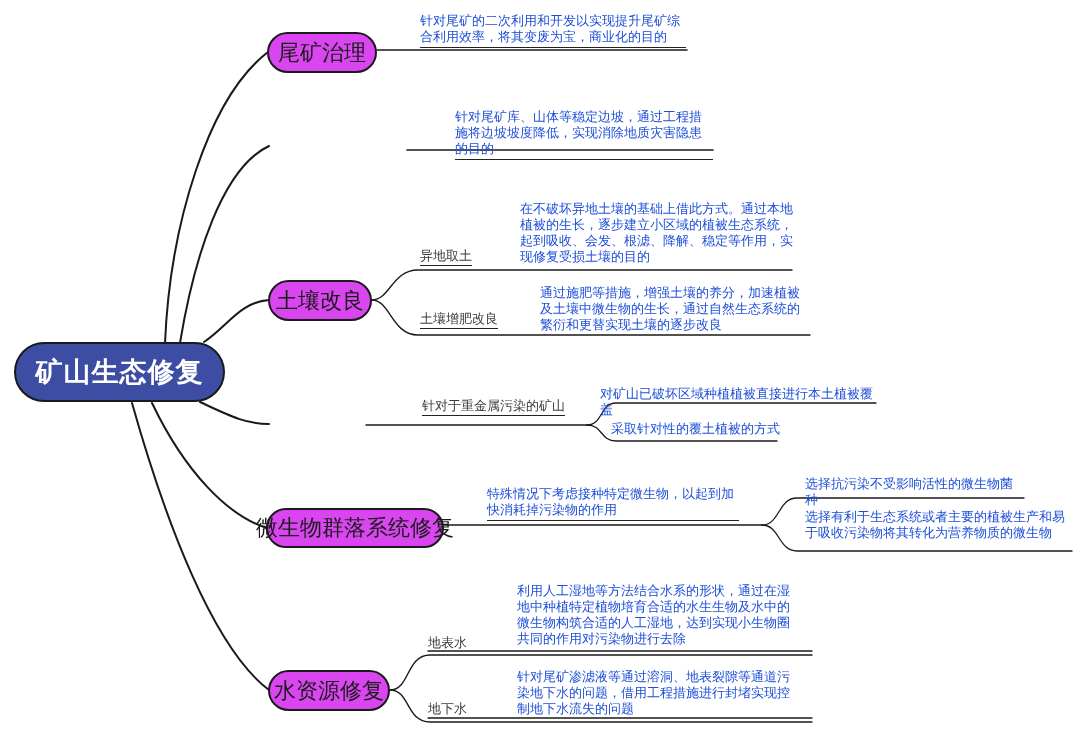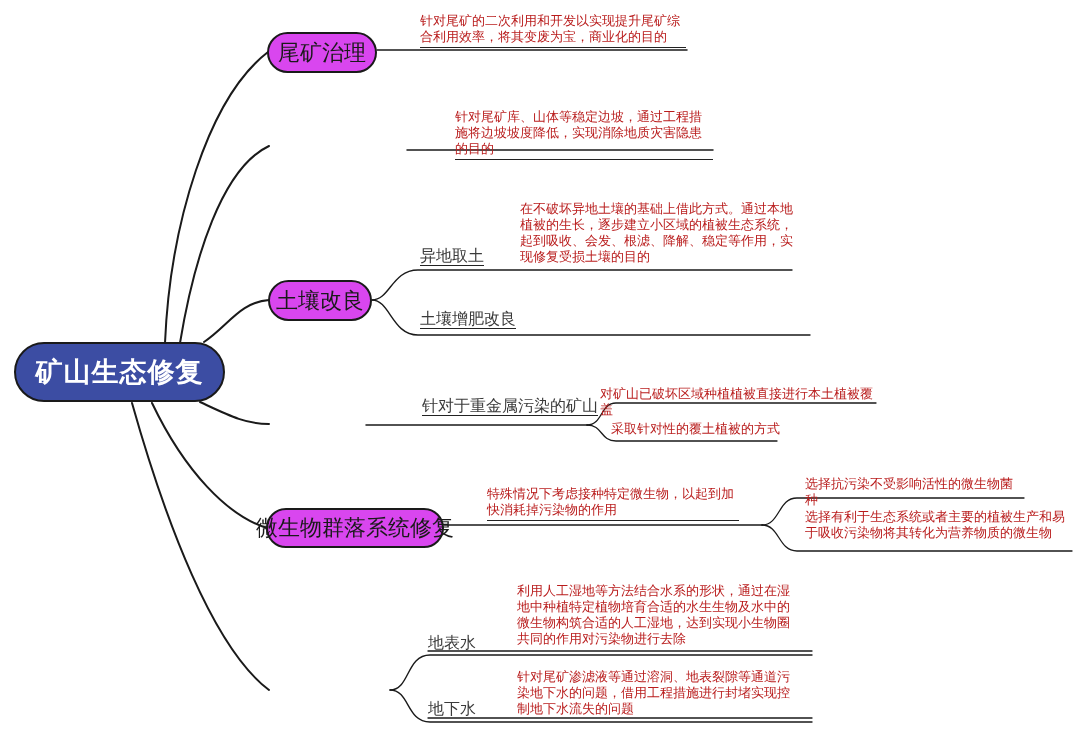--- a/index.html
+++ b/index.html
@@ -13,26 +13,26 @@
     background:#d946ef;border:2.2px solid #1a1a1a;border-radius:21px;
     font-size:22px;color:#1a1a1a;box-sizing:border-box;white-space:nowrap;
   }
   .root-node{
     position:absolute;display:flex;align-items:center;justify-content:center;
     background:#3c4da3;border:2.6px solid #1a1a1a;border-radius:31px;
     font-size:27px;font-weight:bold;color:#ffffff;box-sizing:border-box;white-space:nowrap;
     letter-spacing:1px;
   }
   .note{
-    position:absolute;font-size:13px;line-height:16px;color:#b91c1c;
+    position:absolute;font-size:13px;line-height:16px;color:#1d4ed8;
     box-sizing:border-box;
   }
   .note.ul{border-bottom:1.5px solid #222222;padding-bottom:2px;}
   .lbl{
-    position:absolute;font-size:16px;line-height:15px;color:#3a3a3a;
+    position:absolute;font-size:13px;line-height:15px;color:#3a3a3a;
     box-sizing:border-box;white-space:nowrap;
   }
   .lbl.ul{border-bottom:1.4px solid #222222;padding-bottom:2px;}
 </style>
 </head>
 <body>
 
 <div id="canvas">
 
   <svg id="connectors" viewBox="0 0 1080 733" xmlns="http://www.w3.org/2000/svg">
@@ -71,28 +71,30 @@
 
   <div class="node" style="left:267px;top:32px;width:110px;height:41px;">尾矿治理</div>
   <div class="note ul" style="left:420px;top:13px;width:266px;">针对尾矿的二次利用和开发以实现提升尾矿综合利用效率，将其变废为宝，商业化的目的</div>
 
   <div class="note ul" style="left:455px;top:109px;width:258px;">针对尾矿库、山体等稳定边坡，通过工程措施将边坡坡度降低，实现消除地质灾害隐患的目的</div>
 
   <div class="node" style="left:268px;top:280px;width:104px;height:41px;">土壤改良</div>
   <div class="lbl ul" style="left:420px;top:248px;">异地取土</div>
   <div class="note" style="left:520px;top:201px;width:274px;">在不破坏异地土壤的基础上借此方式。通过本地植被的生长，逐步建立小区域的植被生态系统，起到吸收、会发、根滤、降解、稳定等作用，实现修复受损土壤的目的</div>
   <div class="lbl ul" style="left:420px;top:311px;">土壤增肥改良</div>
+  <div class="note" style="left:540px;top:285px;width:264px;">通过施肥等措施，增强土壤的养分，加速植被及土壤中微生物的生长，通过自然生态系统的繁衍和更替实现土壤的逐步改良</div>
 
   <div class="lbl ul" style="left:422px;top:398px;">针对于重金属污染的矿山</div>
   <div class="note" style="left:600px;top:386px;width:280px;">对矿山已破坏区域种植植被直接进行本土植被覆盖</div>
   <div class="note" style="left:611px;top:421px;width:200px;">采取针对性的覆土植被的方式</div>
 
   <div class="node" style="left:266px;top:508px;width:178px;height:40px;">微生物群落系统修复</div>
   <div class="note" style="left:805px;top:476px;width:220px;">选择抗污染不受影响活性的微生物菌种</div>
   <div class="note ul" style="left:487px;top:486px;width:252px;">特殊情况下考虑接种特定微生物，以起到加快消耗掉污染物的作用</div>
   <div class="note" style="left:805px;top:509px;width:262px;">选择有利于生态系统或者主要的植被生产和易于吸收污染物将其转化为营养物质的微生物</div>
 
+  <div class="node" style="left:268px;top:670px;width:122px;height:41px;">水资源修复</div>
   <div class="lbl" style="left:428px;top:635px;">地表水</div>
   <div class="note" style="left:517px;top:583px;width:282px;">利用人工湿地等方法结合水系的形状，通过在湿地中种植特定植物培育合适的水生生物及水中的微生物构筑合适的人工湿地，达到实现小生物圈共同的作用对污染物进行去除</div>
   <div class="lbl" style="left:428px;top:701px;">地下水</div>
   <div class="note" style="left:517px;top:669px;width:282px;">针对尾矿渗滤液等通过溶洞、地表裂隙等通道污染地下水的问题，借用工程措施进行封堵实现控制地下水流失的问题</div>
 
 </div>
 
 </body></html>

